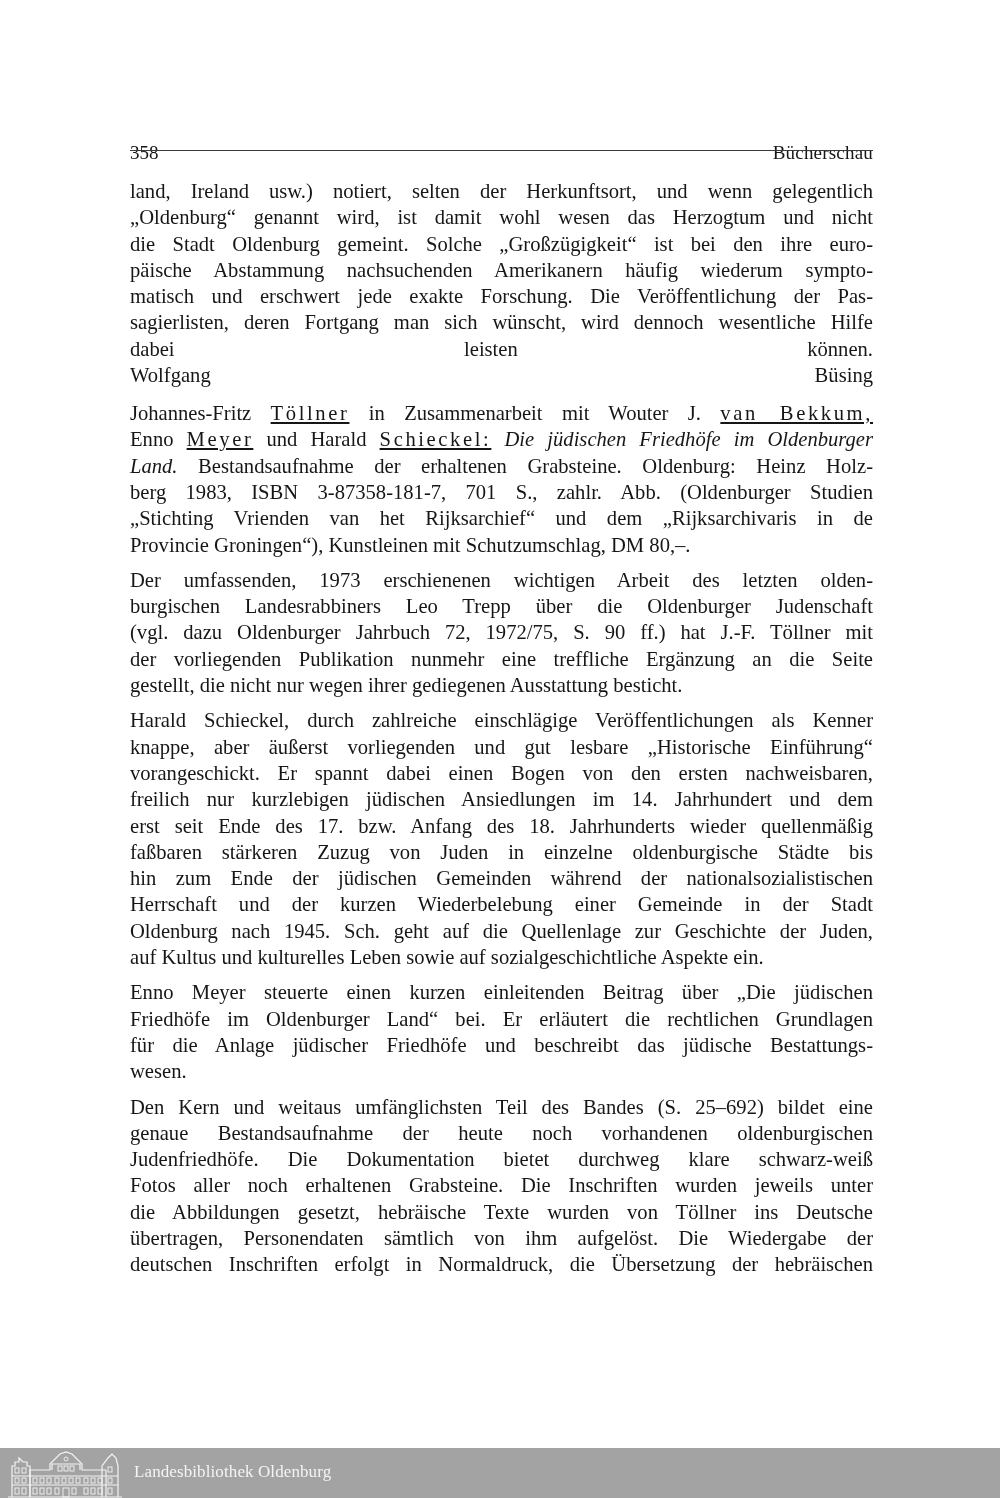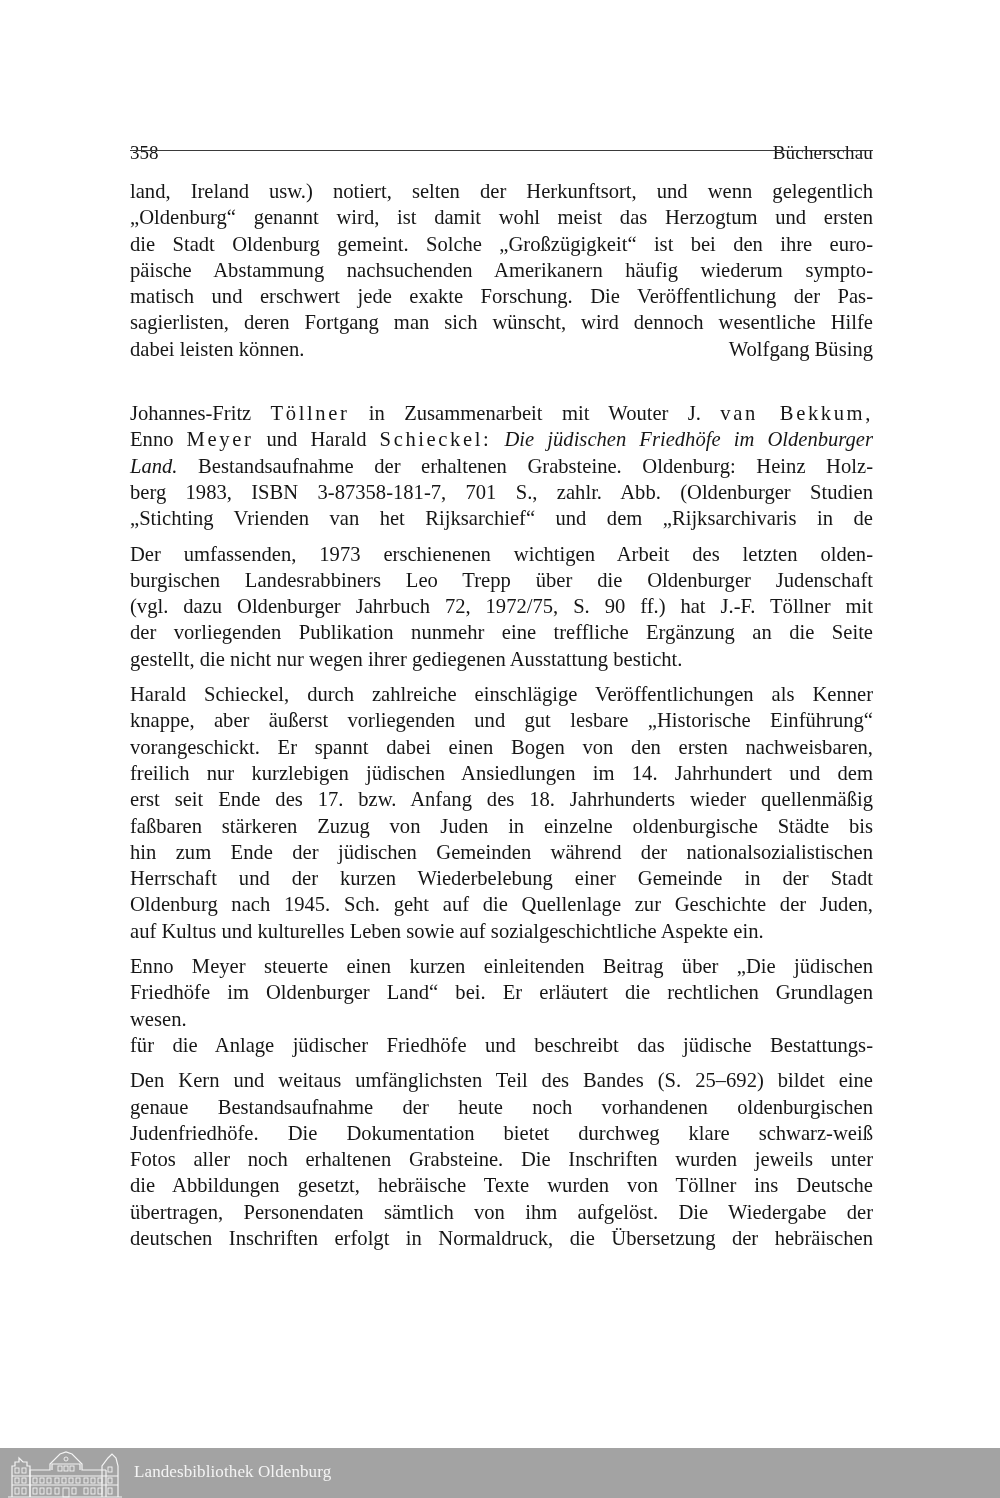--- a/index.html
+++ b/index.html
@@ -10,60 +10,61 @@
   .page-header { position: absolute; left: 130px; top: 118px; width: 743px; height: 26px; font-size: 19px; margin-top: 24px; }
   .page-number { position: absolute; left: 0; top: 0; }
   .running-title { position: absolute; left: 0; right: 0; top: 0; text-align: right; letter-spacing: 0.2px; }
   .header-rule { position: absolute; left: 130px; top: 150px; width: 743px; height: 1px; background: #3a3a3a; }
 
   .body-text { position: absolute; left: 130px; top: 172px; width: 743px; font-size: 20.6px; margin-top: 6px; }
   .line { height: 26.3px; line-height: 26.3px; white-space: nowrap; text-align: justify; text-align-last: justify; }
   .line.last { text-align-last: left; }
   .gap-large { height: 38px; }
   .gap-para { height: 9px; }
-  .sp { letter-spacing: 2.6px; }
+  .sp { letter-spacing: 2.6px; text-decoration: underline; }
   .it { font-style: italic; }
-  .sig-line { display: flex; justify-content: space-between; }
+  .sig-line { display: flex; justify-content: space-between; flex-direction: column; }
 
   .footer-bar { position: absolute; left: 0; top: 1448px; width: 1000px; height: 50px; background: #a3a3a3; padding-left: 46px; }
   .footer-logo { position: absolute; left: 6px; top: 2px; width: 118px; height: 48px; }
   .footer-text { position: absolute; left: 134px; top: 14px; color: #f4f4f4; font-size: 17px; letter-spacing: 0.1px; }
 </style>
 </head>
 <body>
 
 <div class="page-header">
   <span class="page-number">358</span>
   <span class="running-title">Bücherschau</span>
 </div>
 <div class="header-rule"></div>
 
 <div class="body-text">
 
   <div>
     <div class="line">land, Ireland usw.) notiert, selten der Herkunftsort, und wenn gelegentlich</div>
-    <div class="line">„Oldenburg“ genannt wird, ist damit wohl meist das Herzogtum und ersten</div>
+    <div class="line">„Oldenburg“ genannt wird, ist damit wohl wesen das Herzogtum und nicht</div>
     <div class="line">die Stadt Oldenburg gemeint. Solche „Großzügigkeit“ ist bei den ihre euro-</div>
     <div class="line">päische Abstammung nachsuchenden Amerikanern häufig wiederum sympto-</div>
     <div class="line">matisch und erschwert jede exakte Forschung. Die Veröffentlichung der Pas-</div>
     <div class="line">sagierlisten, deren Fortgang man sich wünscht, wird dennoch wesentliche Hilfe</div>
     <div class="line sig-line">
       <span>dabei leisten können.</span>
       <span>Wolfgang Büsing</span>
     </div>
   </div>
 
   <div class="gap-large"></div>
 
   <div>
     <div class="line"><span>Johannes-Fritz </span><span class="sp">Töllner</span><span> in Zusammenarbeit mit Wouter J. </span><span class="sp">van Bekkum,</span></div>
     <div class="line"><span>Enno </span><span class="sp">Meyer</span><span> und Harald </span><span class="sp">Schieckel:</span><span class="it"> Die jüdischen Friedhöfe im Oldenburger</span></div>
     <div class="line"><span class="it">Land.</span><span> Bestandsaufnahme der erhaltenen Grabsteine. Oldenburg: Heinz Holz-</span></div>
     <div class="line">berg 1983, ISBN 3-87358-181-7, 701 S., zahlr. Abb. (Oldenburger Studien</div>
     <div class="line">„Stichting Vrienden van het Rijksarchief“ und dem „Rijksarchivaris in de</div>
+    <div class="line last">Provincie Groningen“), Kunstleinen mit Schutzumschlag, DM 80,–.</div>
   </div>
 
   <div class="gap-para"></div>
 
   <div>
     <div class="line">Der umfassenden, 1973 erschienenen wichtigen Arbeit des letzten olden-</div>
     <div class="line">burgischen Landesrabbiners Leo Trepp über die Oldenburger Judenschaft</div>
     <div class="line">(vgl. dazu Oldenburger Jahrbuch 72, 1972/75, S. 90 ff.) hat J.-F. Töllner mit</div>
     <div class="line">der vorliegenden Publikation nunmehr eine treffliche Ergänzung an die Seite</div>
     <div class="line last">gestellt, die nicht nur wegen ihrer gediegenen Ausstattung besticht.</div>
@@ -82,22 +83,22 @@
     <div class="line">Herrschaft und der kurzen Wiederbelebung einer Gemeinde in der Stadt</div>
     <div class="line">Oldenburg nach 1945. Sch. geht auf die Quellenlage zur Geschichte der Juden,</div>
     <div class="line last">auf Kultus und kulturelles Leben sowie auf sozialgeschichtliche Aspekte ein.</div>
   </div>
 
   <div class="gap-para"></div>
 
   <div>
     <div class="line">Enno Meyer steuerte einen kurzen einleitenden Beitrag über „Die jüdischen</div>
     <div class="line">Friedhöfe im Oldenburger Land“ bei. Er erläutert die rechtlichen Grundlagen</div>
+    <div class="line">für die Anlage jüdischer Friedhöfe und beschreibt das jüdische Bestattungs-</div>
     <div class="line last">wesen.</div>
-    <div class="line">für die Anlage jüdischer Friedhöfe und beschreibt das jüdische Bestattungs-</div>
   </div>
 
   <div class="gap-para"></div>
 
   <div>
     <div class="line">Den Kern und weitaus umfänglichsten Teil des Bandes (S. 25–692) bildet eine</div>
     <div class="line">genaue Bestandsaufnahme der heute noch vorhandenen oldenburgischen</div>
     <div class="line">Judenfriedhöfe. Die Dokumentation bietet durchweg klare schwarz-weiß</div>
     <div class="line">Fotos aller noch erhaltenen Grabsteine. Die Inschriften wurden jeweils unter</div>
     <div class="line">die Abbildungen gesetzt, hebräische Texte wurden von Töllner ins Deutsche</div>

